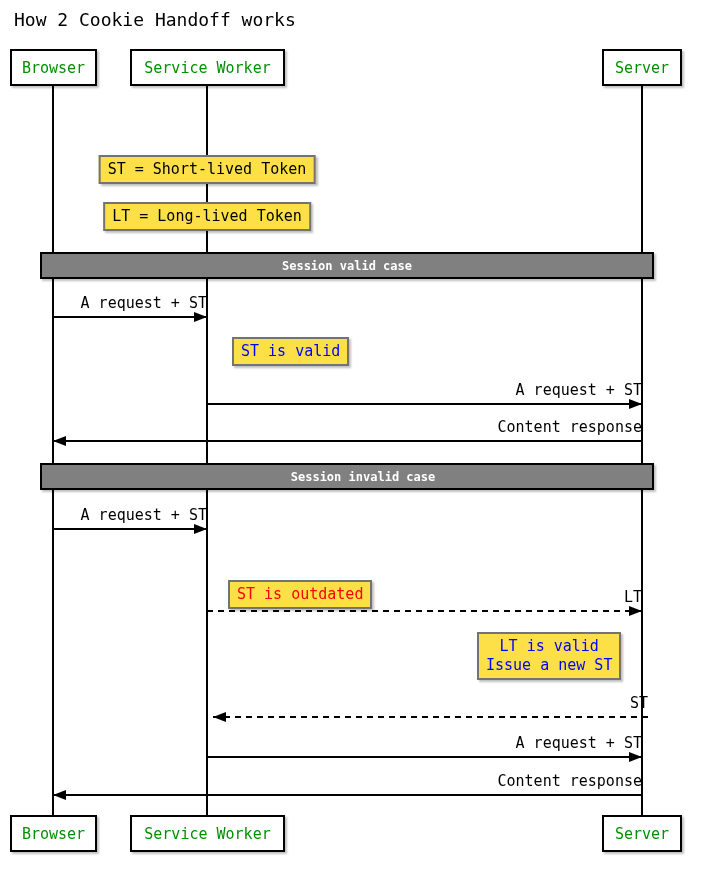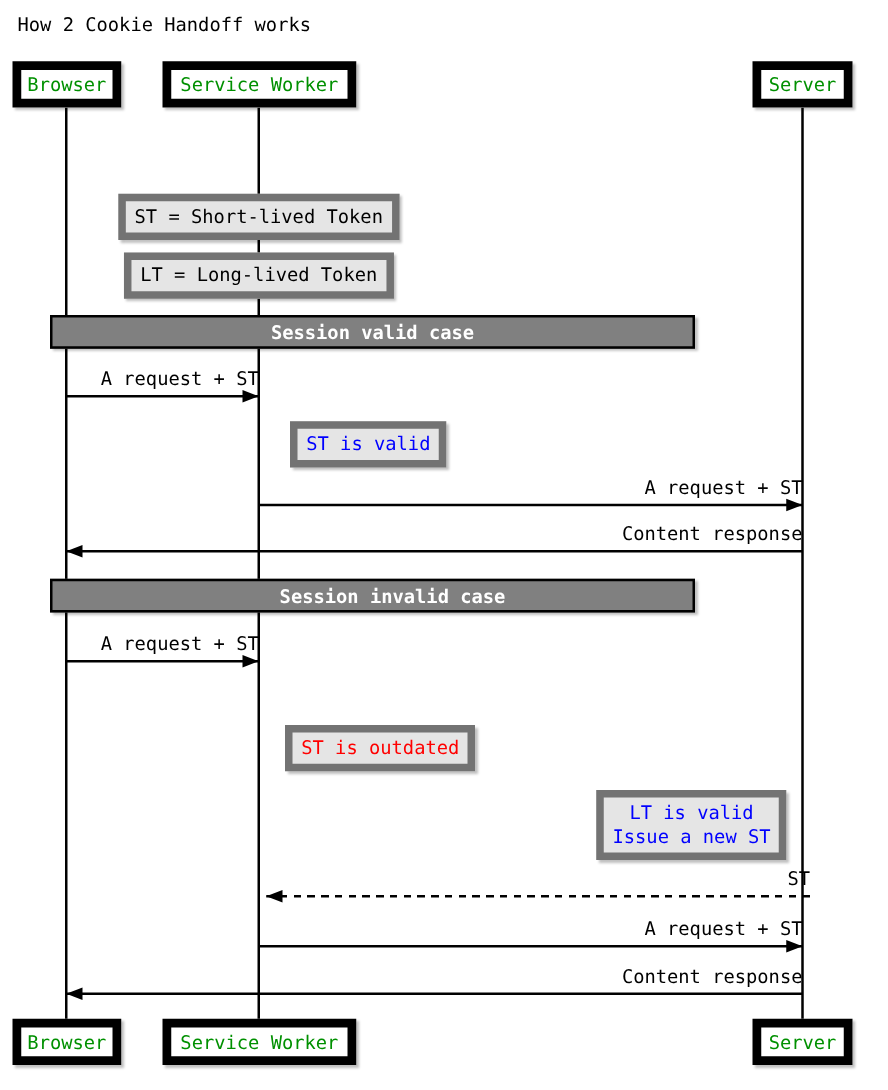--- a/index.html
+++ b/index.html
@@ -17,64 +17,64 @@
     position: relative;
     width: 710px;
     height: 872px;
     background: #ffffff;
   }
 
   .title {
     position: absolute;
     left: 14px;
     top: 11px;
-    font-size: 15px;
+    font-size: 18px;
     line-height: 18px;
     color: #000000;
     white-space: pre;
   }
 
   .lifeline {
     position: absolute;
     width: 2px;
     background: #000000;
   }
 
   .pbox {
     position: absolute;
     height: 37px;
     background: #ffffff;
-    border: 7px solid #c4b5fd;
+    border: 2px solid #c4b5fd;
     box-shadow: 2px 2px 2px rgba(0,0,0,0.25);
     display: flex;
     align-items: center;
     justify-content: center;
     font-size: 15px;
     white-space: pre;
   }
 
   .divider {
     position: absolute;
     left: 40px;
-    width: 516px;
+    width: 614px;
     height: 27px;
     border: 2px solid #000000;
     box-shadow: 2px 2px 2px rgba(0,0,0,0.25);
     display: flex;
     align-items: center;
     justify-content: center;
-    font-size: 15px;
+    font-size: 12px;
     font-weight: bold;
     white-space: pre;
   }
 
   .note {
     position: absolute;
-    background: #e5e5e5;
-    border: 6px solid #737373;
+    background: #fde047;
+    border: 2px solid #737373;
     box-shadow: 2px 2px 2px rgba(0,0,0,0.25);
     padding: 3px 7px;
     font-size: 15px;
     line-height: 19px;
     text-align: center;
     white-space: pre;
   }
 
   .msg {
     position: absolute;
@@ -140,20 +140,25 @@
     <div class="msg" style="left: 53px; top: 418px; width: 589px;">
       <div class="msg-label">Content response</div>
       <div class="msg-line solid"></div>
       <div class="arrowhead left"></div>
     </div>
     <div class="msg" style="left: 53px; top: 506px; width: 154px;">
       <div class="msg-label">A request + ST</div>
       <div class="msg-line solid"></div>
       <div class="arrowhead right"></div>
     </div>
+    <div class="msg" style="left: 207px; top: 588px; width: 435px;">
+      <div class="msg-label">LT</div>
+      <div class="msg-line dashed"></div>
+      <div class="arrowhead right"></div>
+    </div>
     <div class="msg" style="left: 213px; top: 694px; width: 435px;">
       <div class="msg-label">ST</div>
       <div class="msg-line dashed"></div>
       <div class="arrowhead left"></div>
     </div>
     <div class="msg" style="left: 207px; top: 734px; width: 435px;">
       <div class="msg-label">A request + ST</div>
       <div class="msg-line solid"></div>
       <div class="arrowhead right"></div>
     </div>

